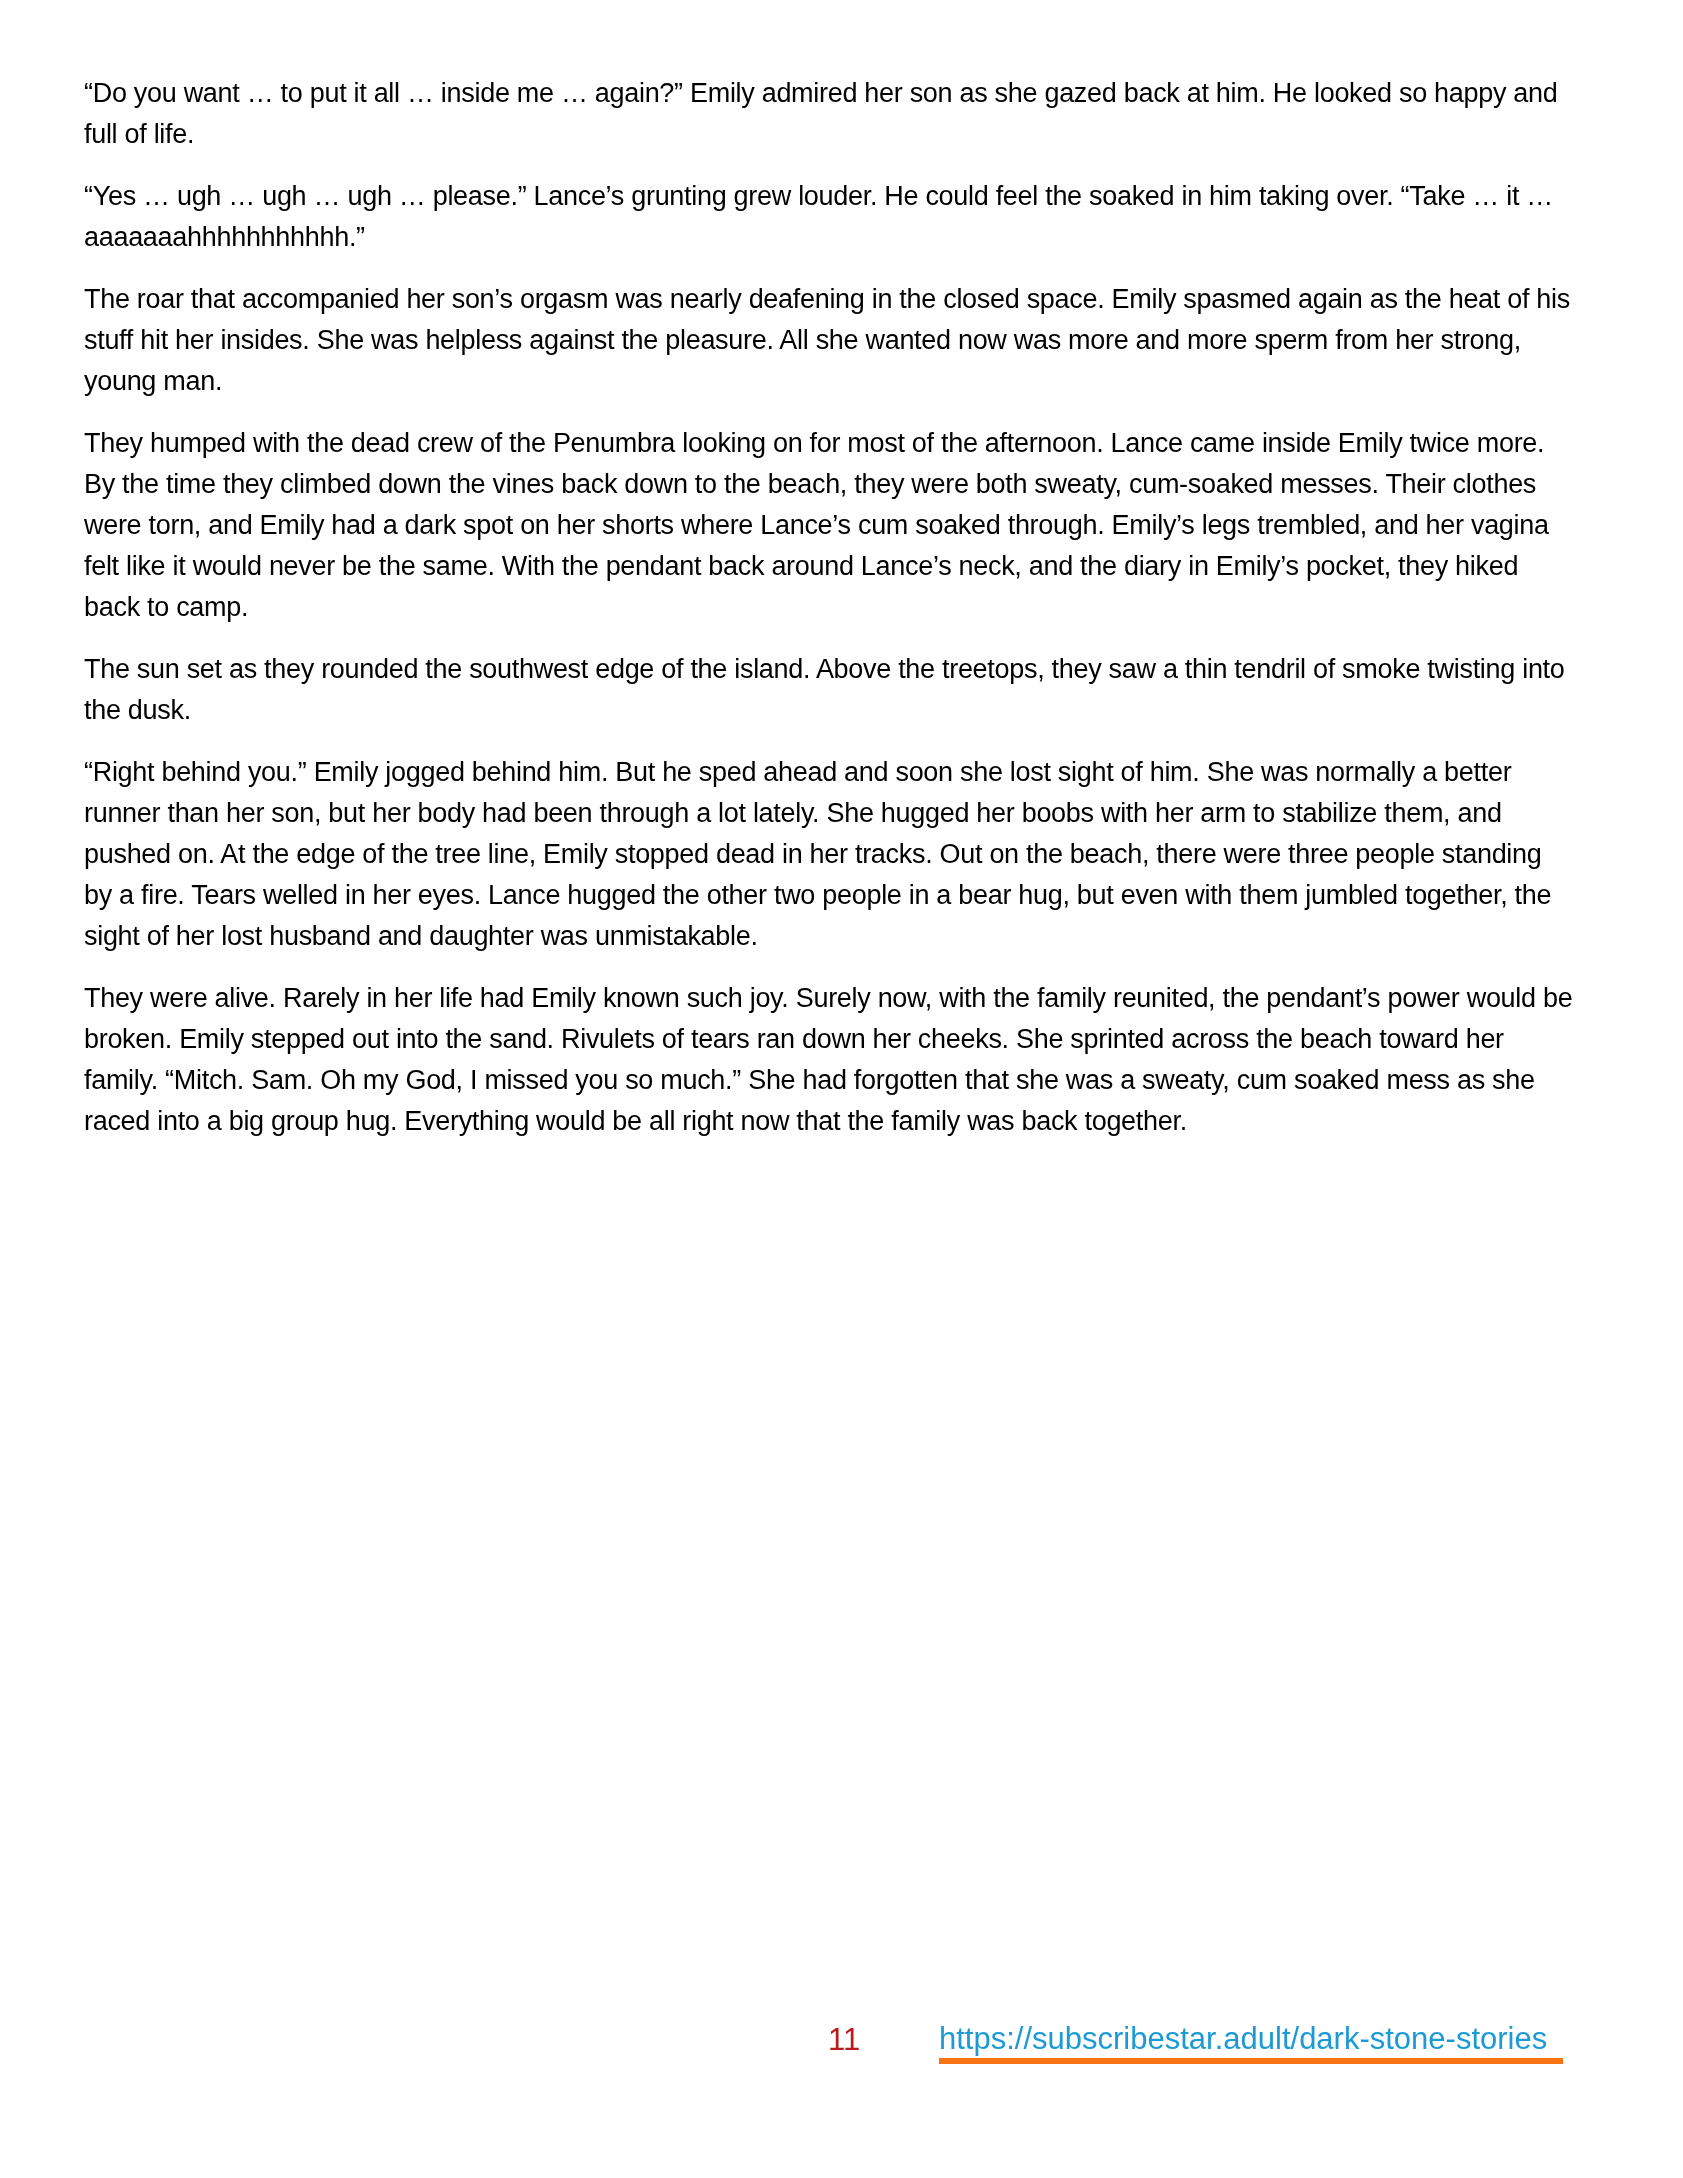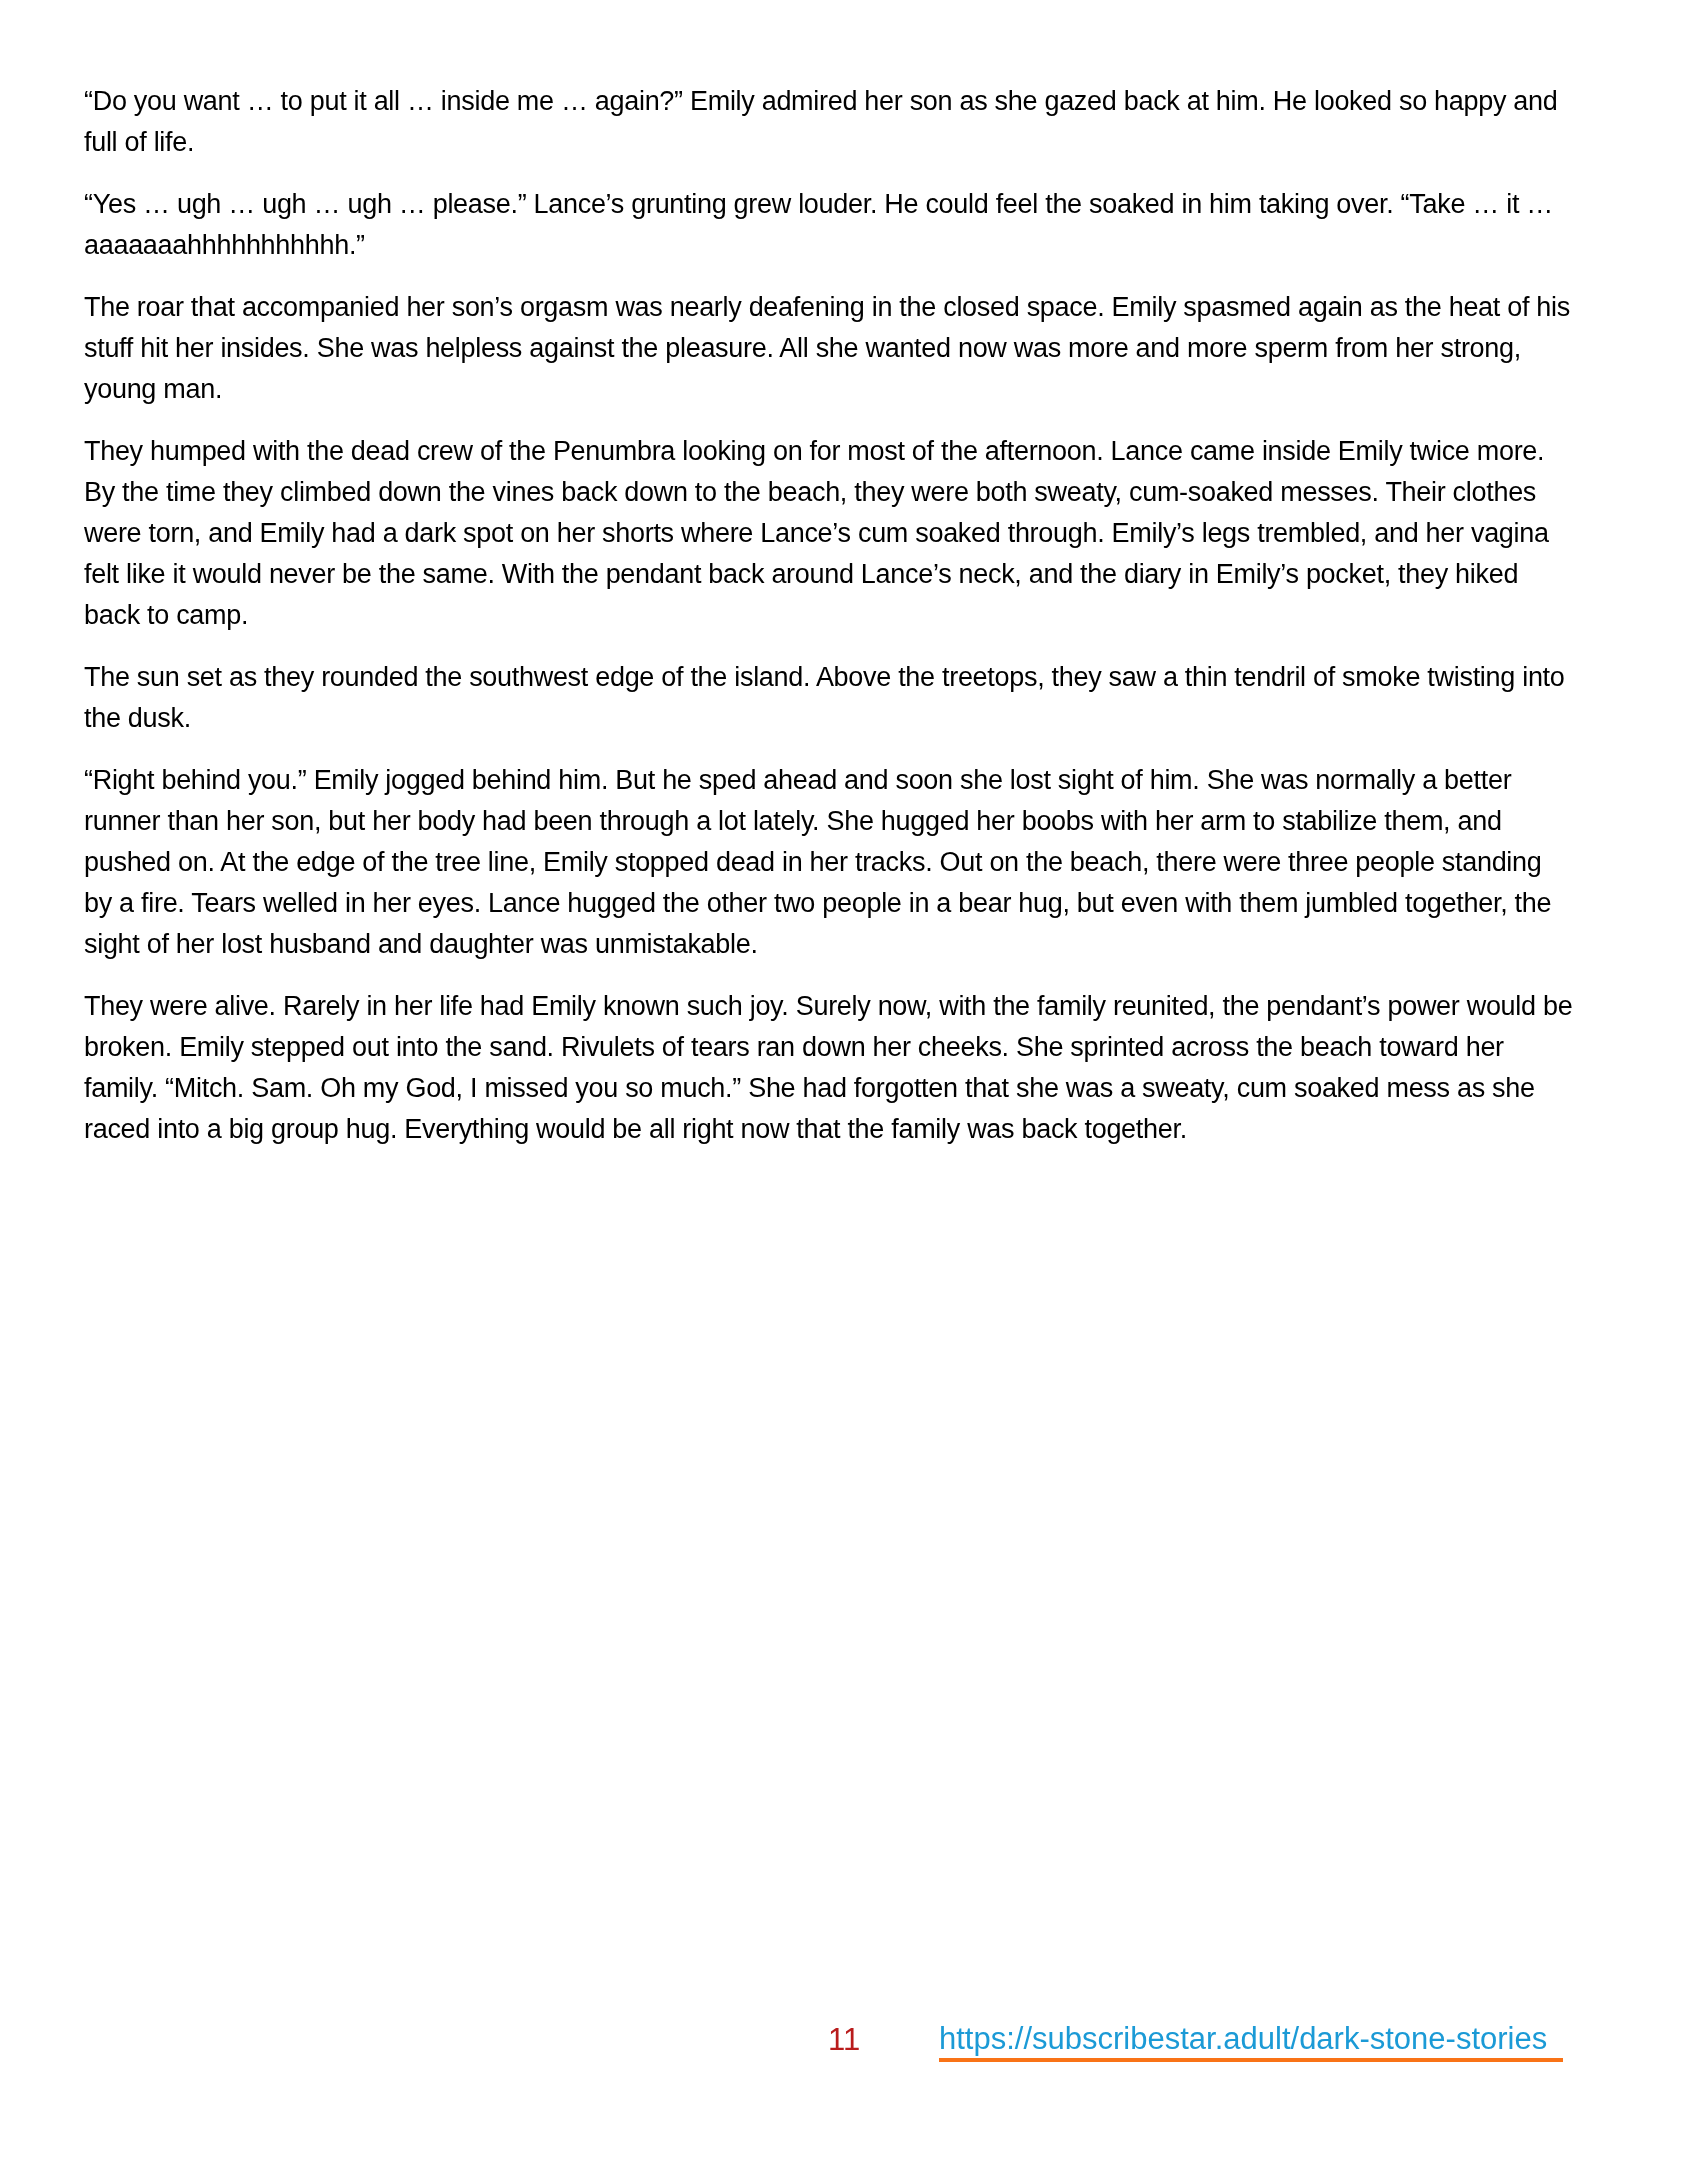--- a/index.html
+++ b/index.html
@@ -14,21 +14,20 @@
     background: #ffffff;
     font-family: "Liberation Sans", sans-serif;
     color: #000000;
     overflow: hidden;
   }
   .content {
     position: absolute;
     left: 84px;
     top: 73px;
     width: 1490px;
-    margin-top: 8px;
   }
   .content p {
     margin: 0 0 21px 0;
     font-size: 27px;
     line-height: 41px;
     letter-spacing: -0.3px;
     color: #000000;
     text-align: left;
   }
   .footer {
@@ -47,21 +46,21 @@
     color: #b91c1c;
   }
   .footer-link {
     position: absolute;
     left: 939px;
     top: 0;
     font-size: 31px;
     line-height: 38px;
     color: #1b9ad6;
     text-decoration: none;
-    border-bottom: 4px solid #f97316;
+    border-bottom: 6px solid #f97316;
     padding-right: 16px;
     cursor: pointer;
   }
 </style>
 </head>
 <body>
 
 <div class="page">
   <div class="content">
     <p>“Do you want … to put it all … inside me … again?” Emily admired her son as she gazed back at him. He looked so happy and full of life.</p>

